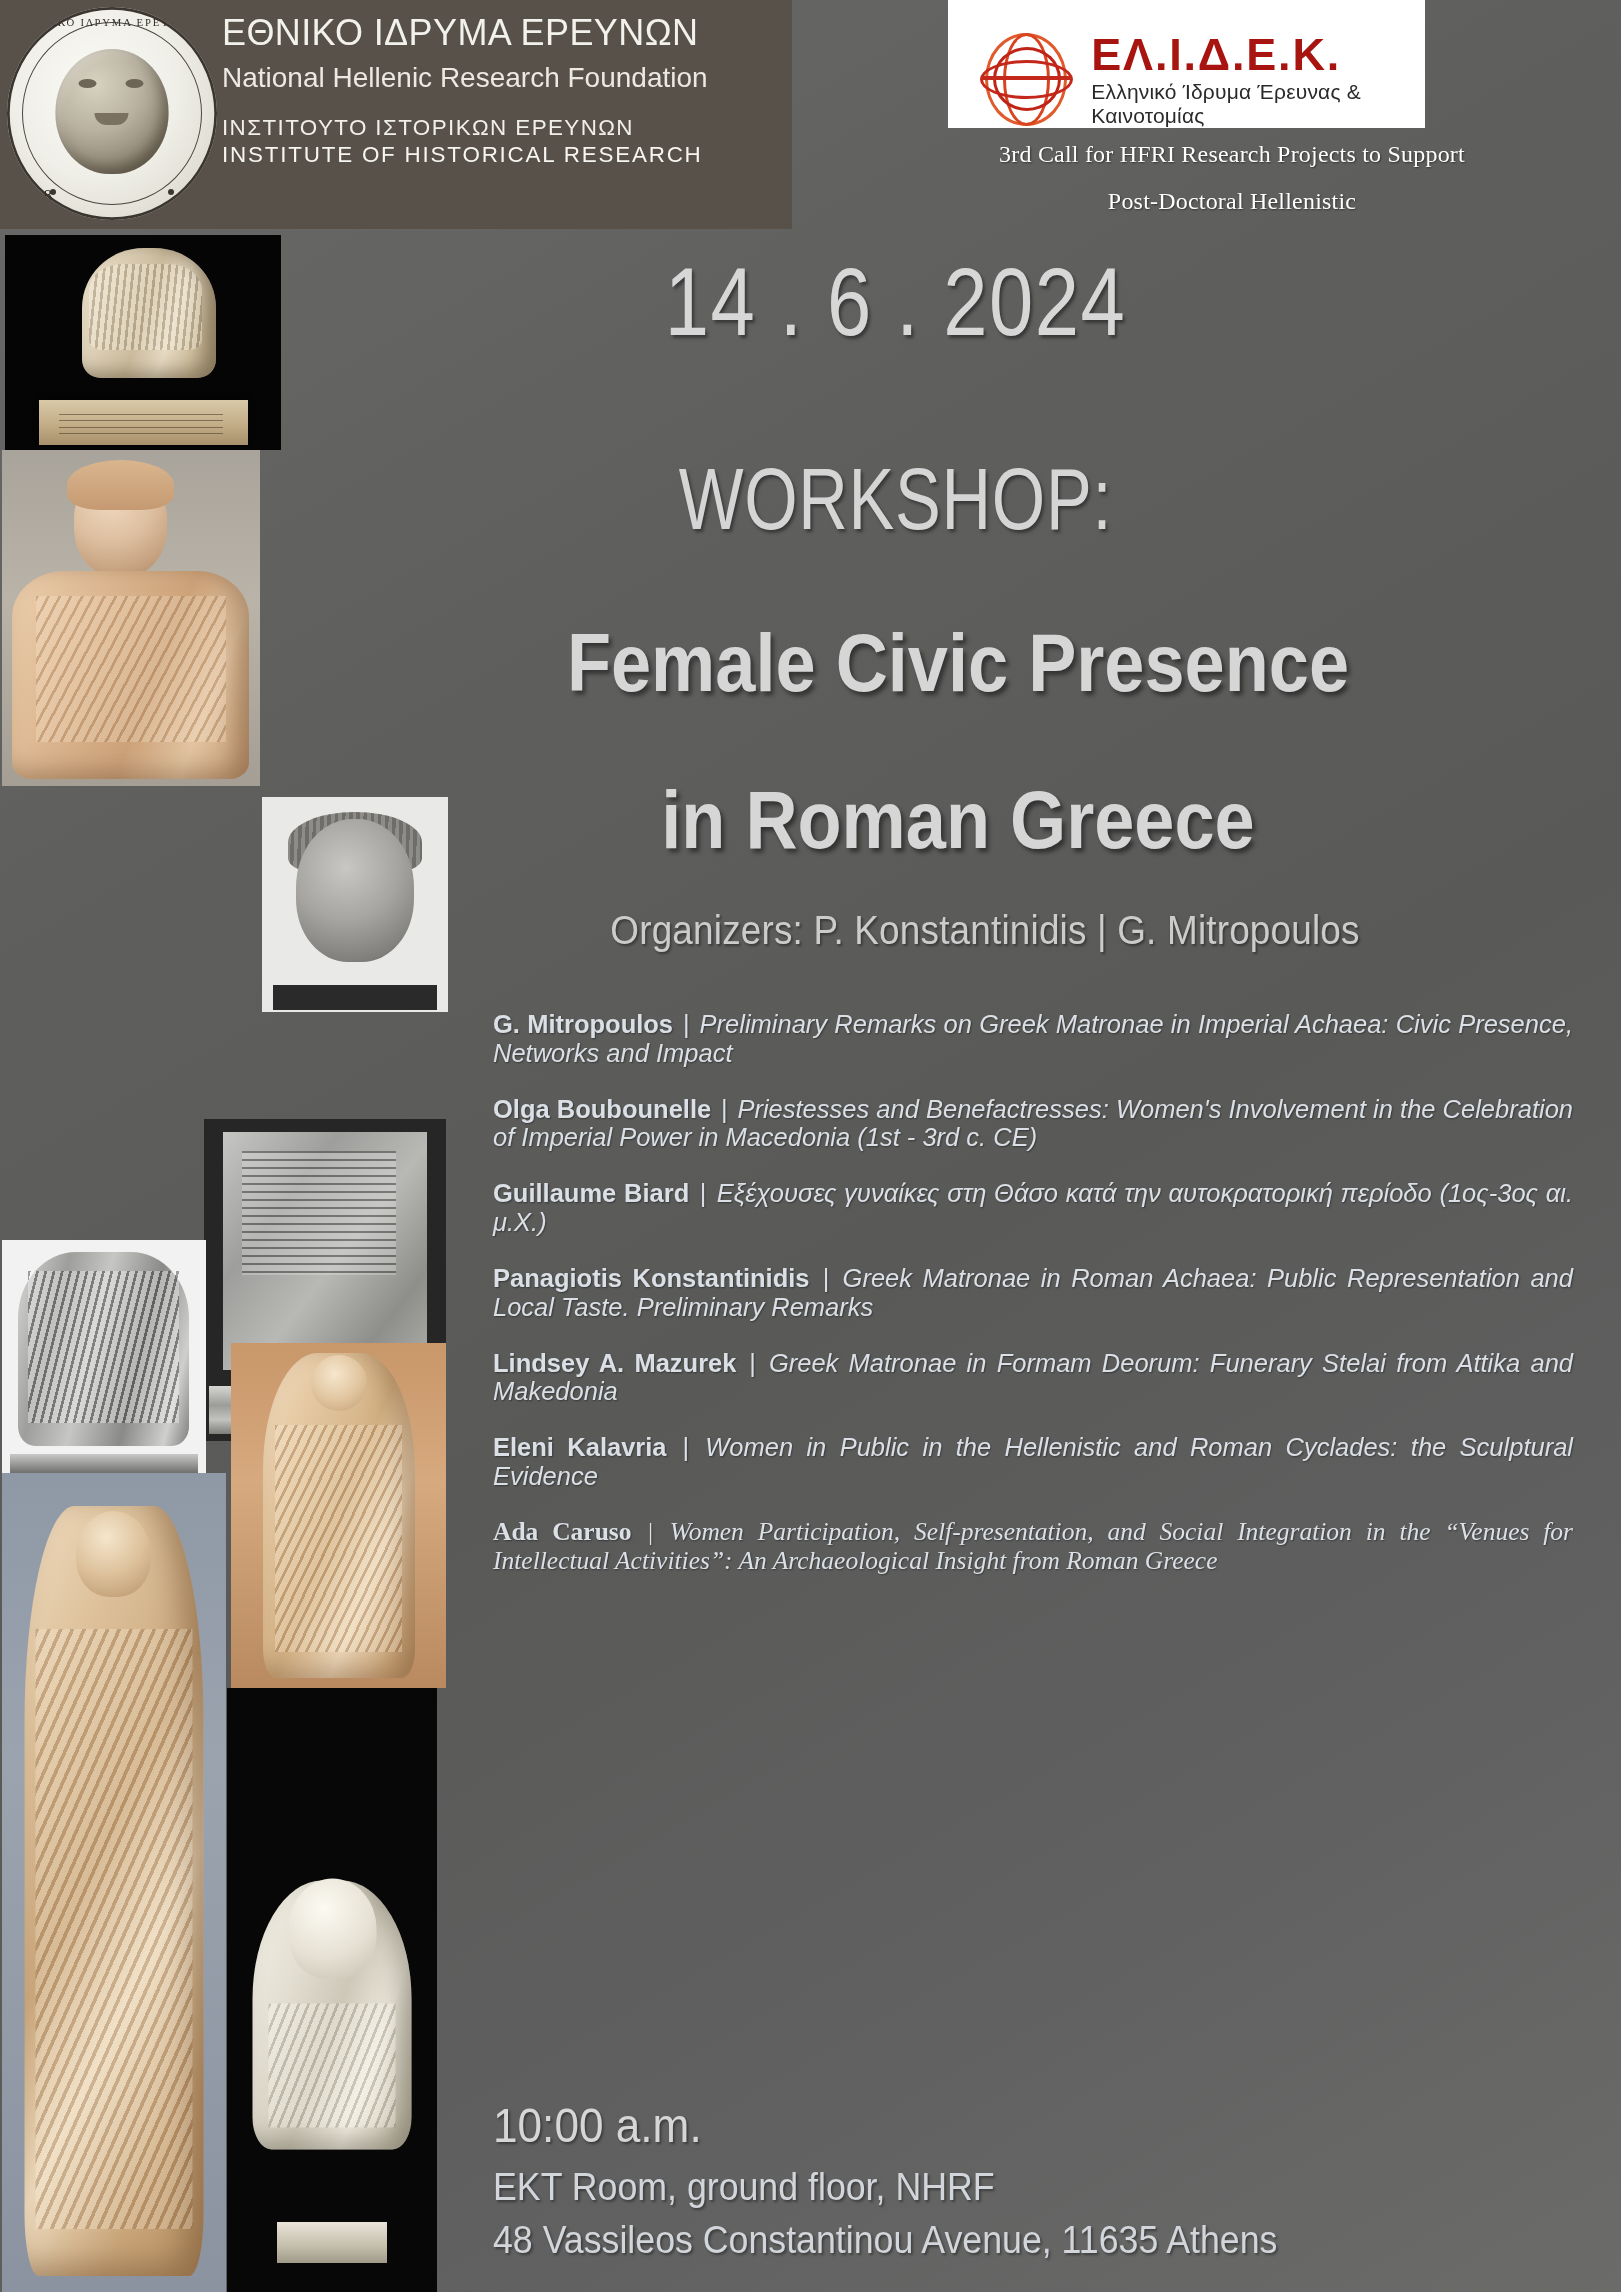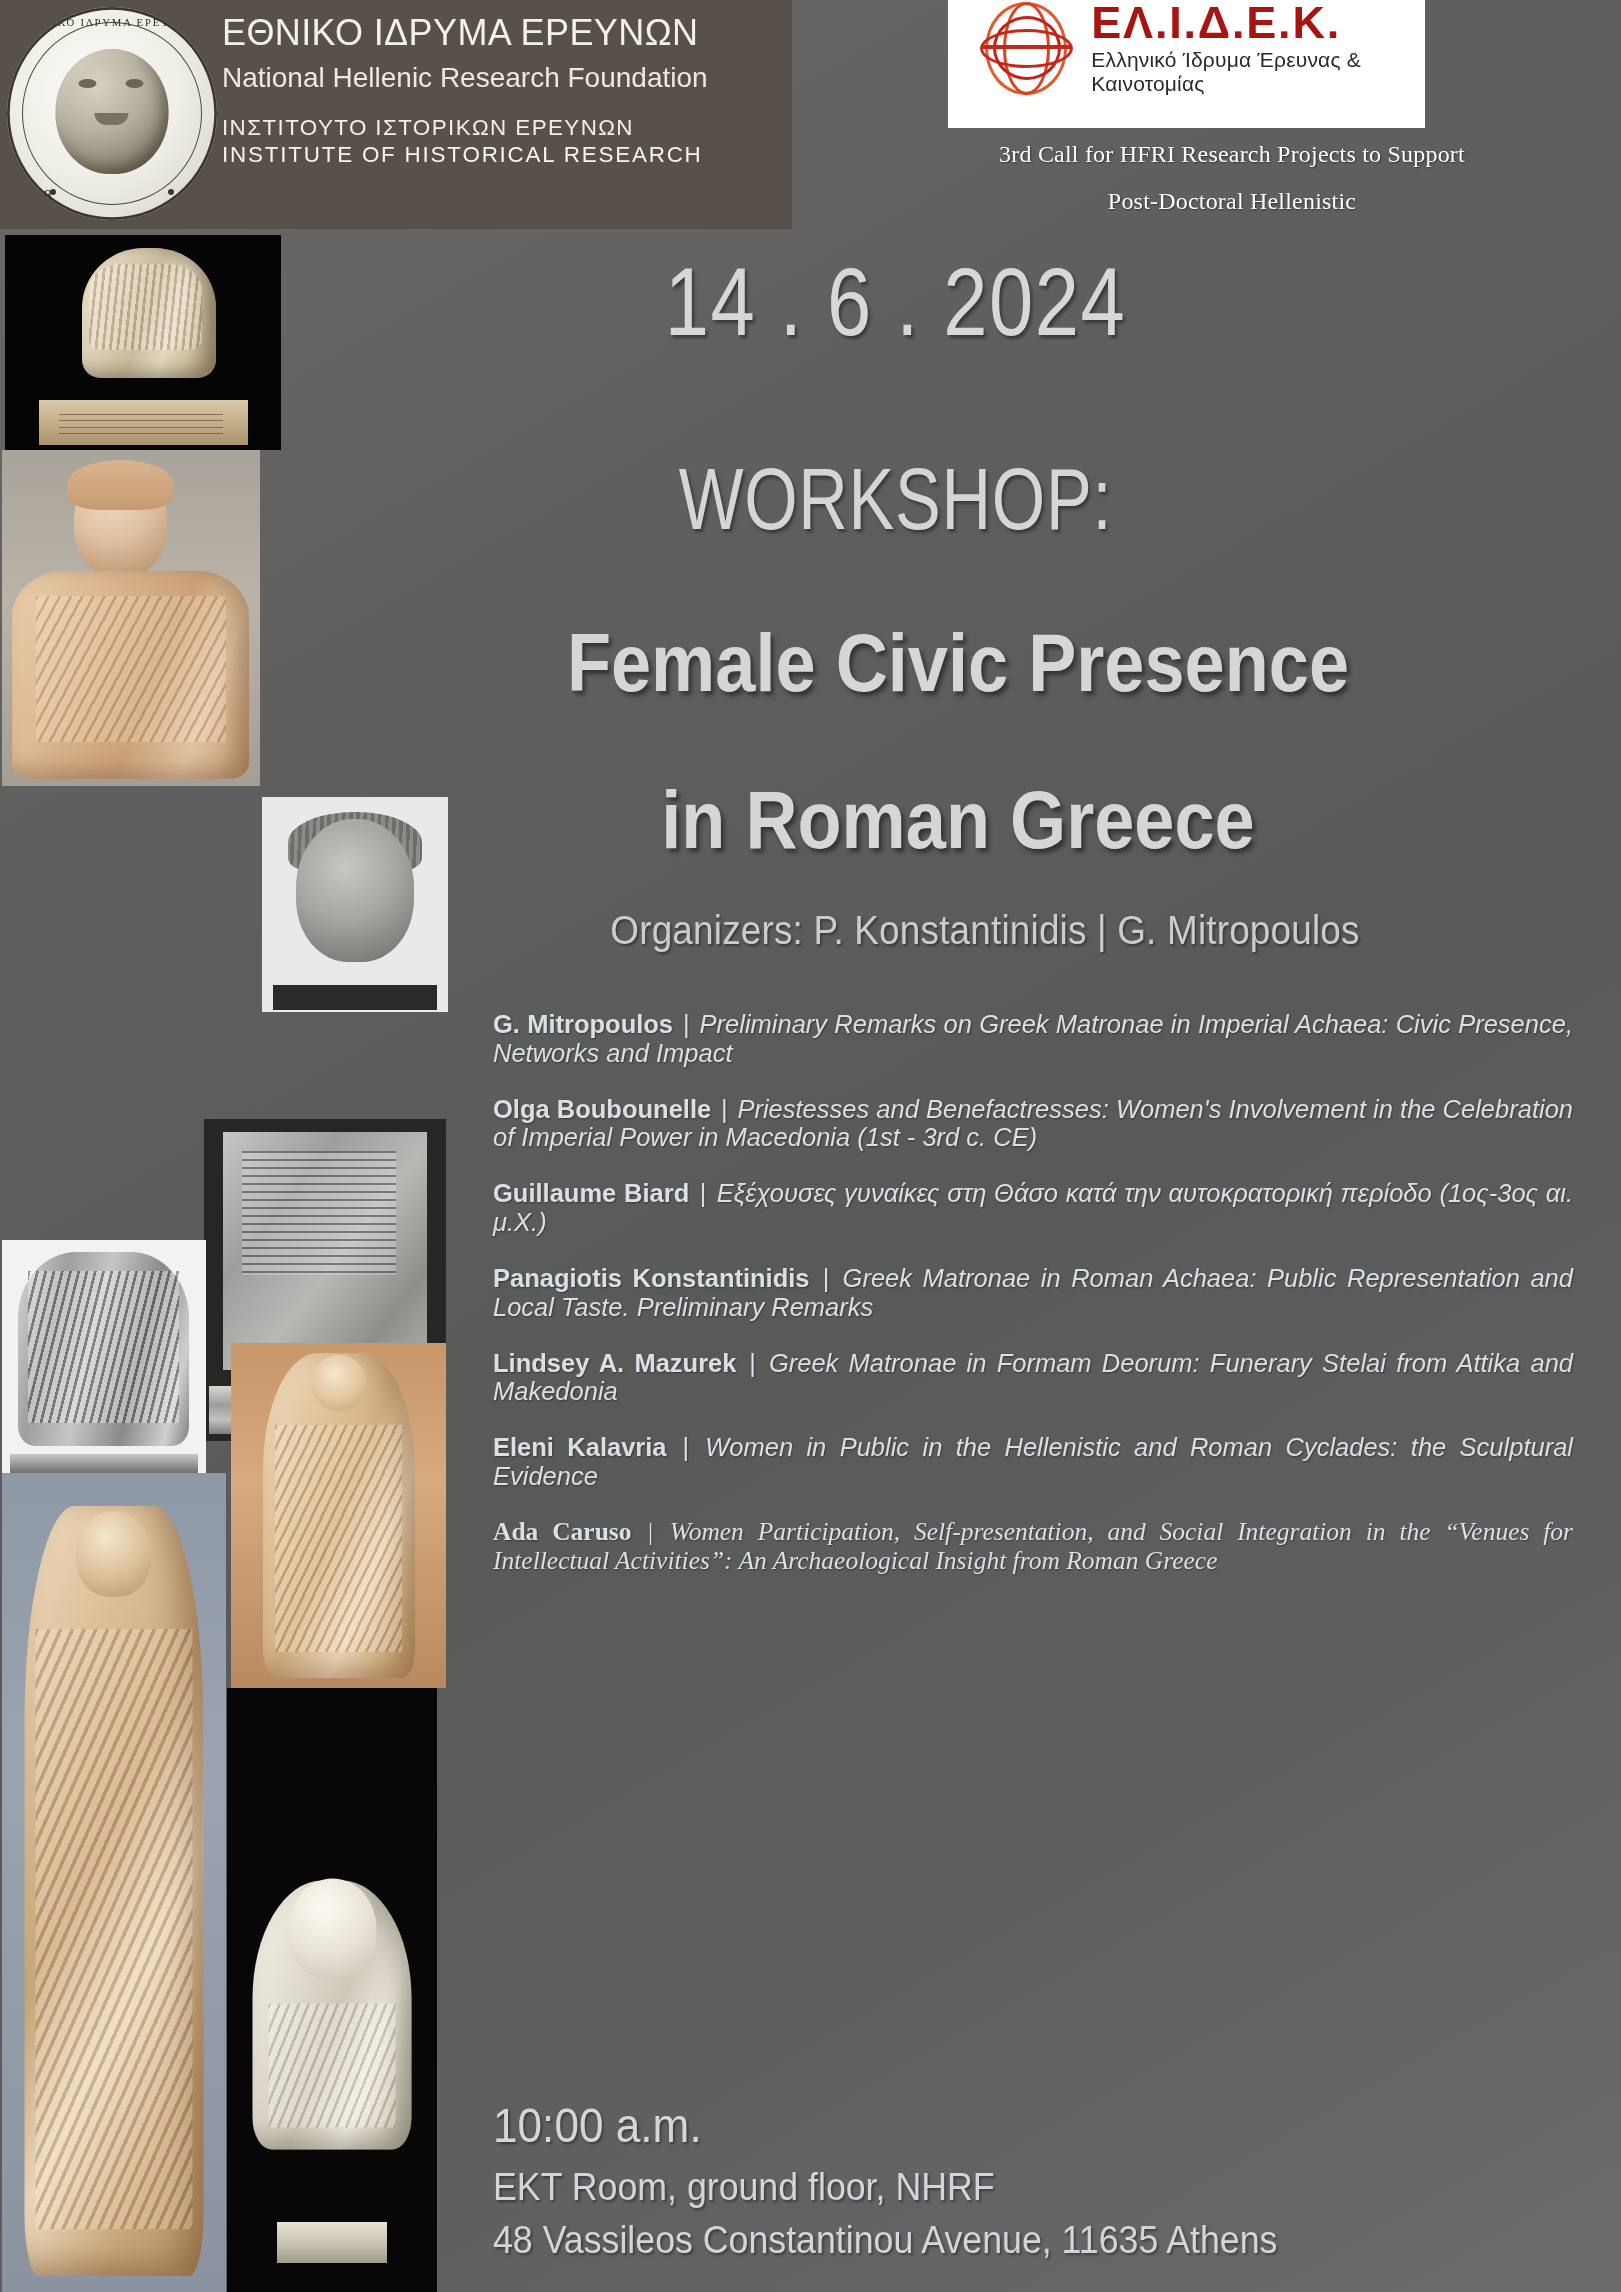--- a/index.html
+++ b/index.html
@@ -86,21 +86,21 @@
   .nhrf-inst-en {
     font-size: 22.4px; color: #f7f5f0; letter-spacing: 1.8px;
     margin-top: 0.9px; white-space: nowrap;
   }
 
   
   .elidek-box {
     position: absolute; left: 948px; top: 0;
     width: 477px; height: 128px;
     background: #ffffff;
-    display: flex; align-items: flex-start;
+    display: flex; align-items: flex-end;
   }
   .elidek-mark {
     position: relative; width: 97px; height: 97px; margin-left: 32px; flex: 0 0 auto;
   }
   .elidek-mark .e1, .elidek-mark .e2, .elidek-mark .e3, .elidek-mark .e4 {
     position: absolute; border-radius: 50%; border: 3.6px solid #e05a2b;
   }
   .elidek-mark .e1 { left: 5.4px; top: 1.8px; width: 82px; height: 93px; }
   .elidek-mark .e2 { left: 23px; top: 1.8px; width: 47px; height: 93px; border-color:#d8441f; }
   .elidek-mark .e3 { left: 0px; top: 29px; width: 93px; height: 39px; border-color:#c4281b; }

